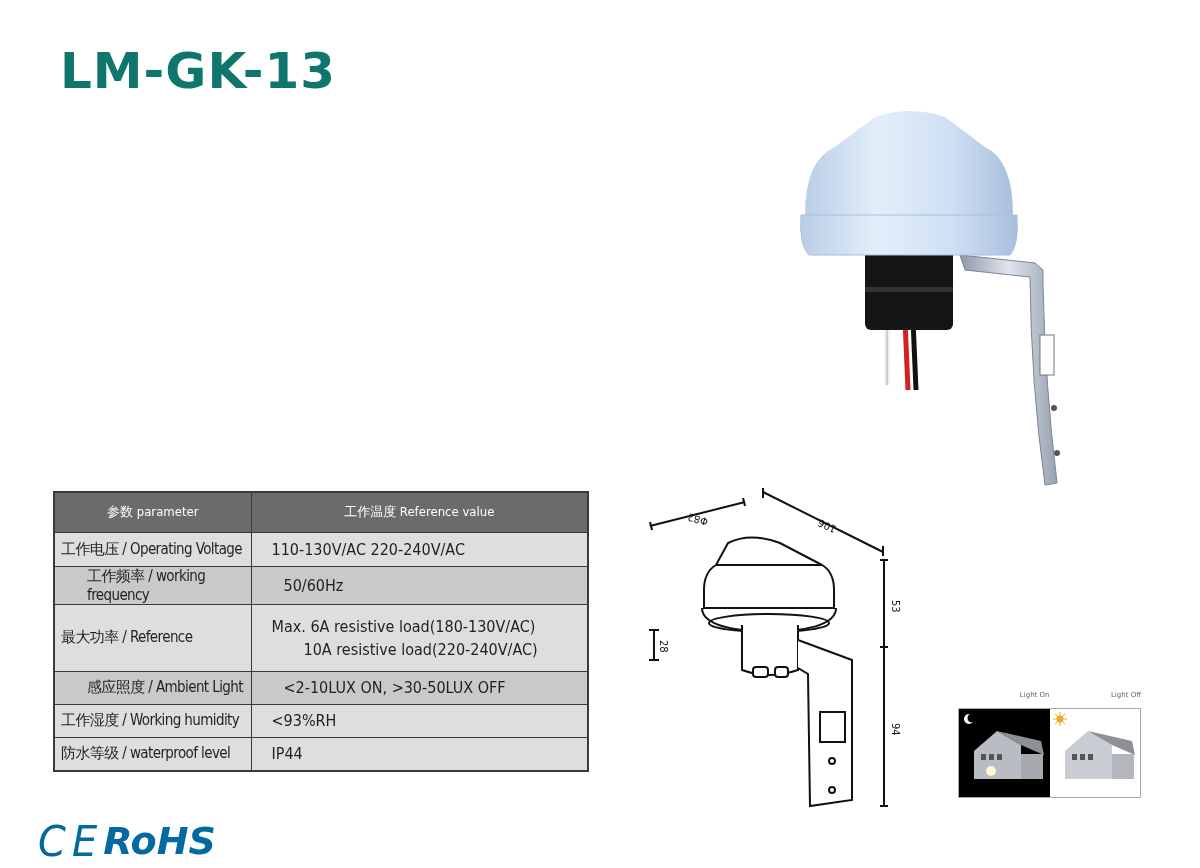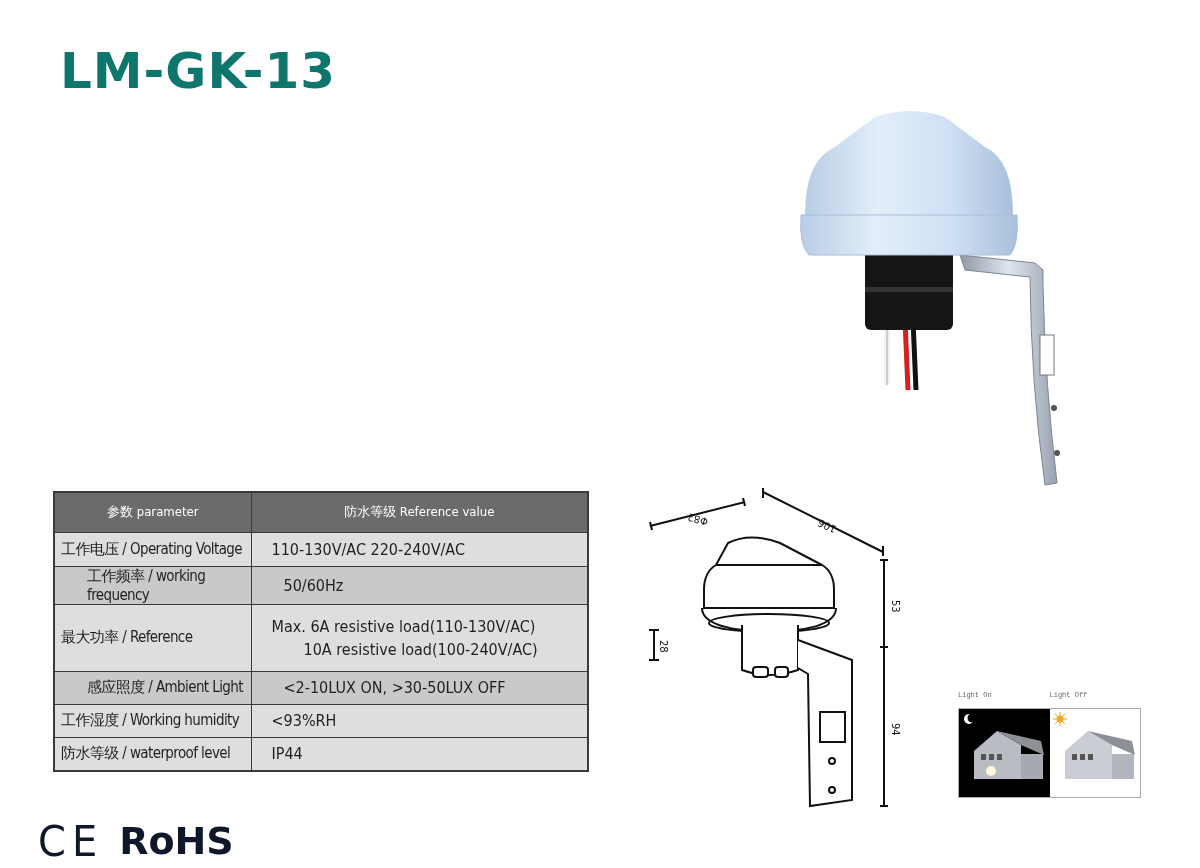--- a/index.html
+++ b/index.html
@@ -32,61 +32,61 @@
   .spec tr.light td { background: #dedede; }
   .spec tr.dark td { background: #c9c9c9; padding-left: 32px; }
   .spec tr.h35 td { height: 34px; }
   .spec tr.h33 td { height: 33px; }
   .spec tr.h67 td { height: 67px; }
   .multiline span { display: block; line-height: 23px; }
   .multiline span.indent { padding-left: 32px; }
 
   .cert {
     position: absolute; left: 38px; top: 818px;
-    font-family: "DejaVu Sans", sans-serif; font-weight: bold; font-size: 38px; color: #0f172a;
-    display: flex; align-items: center; gap: 16px;
+    font-family: "DejaVu Sans", sans-serif; font-weight: bold; font-size: 38px; color: #0369a1;
+    display: flex; align-items: center; gap: 0; font-style: italic;
   }
   .ce { font-weight: normal; font-size: 40px; letter-spacing: 6px; transform: scaleY(1.05); }
 
   .photo { position: absolute; left: 795px; top: 105px; width: 295px; height: 385px; }
   .drawing { position: absolute; left: 630px; top: 480px; width: 270px; height: 340px; }
 
   .demo { position: absolute; left: 958px; top: 688px; width: 183px; height: 110px; }
   .demo-labels { display: flex; height: 20px; font-size: 7px; color: #666; }
-  .demo-labels span { flex: 1; text-align: left; line-height: 14px; font-family: Liberation Mono, monospace; }
+  .demo-labels span { flex: 1; text-align: right; line-height: 14px; }
   .demo-panels { display: flex; height: 90px; border: 1px solid #aaa; }
   .panel { flex: 1; position: relative; overflow: hidden; }
   .panel.night { background: #000; }
   .panel.day { background: #fff; }
   .panel svg { position: absolute; left: 0; top: 0; }
 </style>
 </head>
 <body>
 
 <div class="title">LM-GK-13</div>
 
 <table class="spec">
   <tbody>
       <tr>
     <th class="c1">参数  parameter</th>
-    <th>防水等级  Reference value</th>
+    <th>工作温度  Reference value</th>
   </tr>
   <tr class="light h35">
     <td class="k">工作电压 / Operating Voltage</td>
     <td class="v">110-130V/AC  220-240V/AC</td>
   </tr>
   <tr class="dark h33">
     <td class="k">工作频率 / working frequency</td>
     <td class="v">50/60Hz</td>
   </tr>
   <tr class="light h67">
     <td class="k">最大功率 / Reference</td>
     <td class="v multiline">
-      <span>Max. 6A resistive load(110-130V/AC)</span>
-      <span class="indent">10A resistive load(100-240V/AC)</span>
+      <span>Max. 6A resistive load(180-130V/AC)</span>
+      <span class="indent">10A resistive load(220-240V/AC)</span>
     </td>
   </tr>
   <tr class="dark h33">
     <td class="k">感应照度 / Ambient Light</td>
     <td class="v">&lt;2-10LUX ON,   &gt;30-50LUX OFF</td>
   </tr>
   <tr class="light h33">
     <td class="k">工作湿度 / Working humidity</td>
     <td class="v">&lt;93%RH</td>
   </tr>

